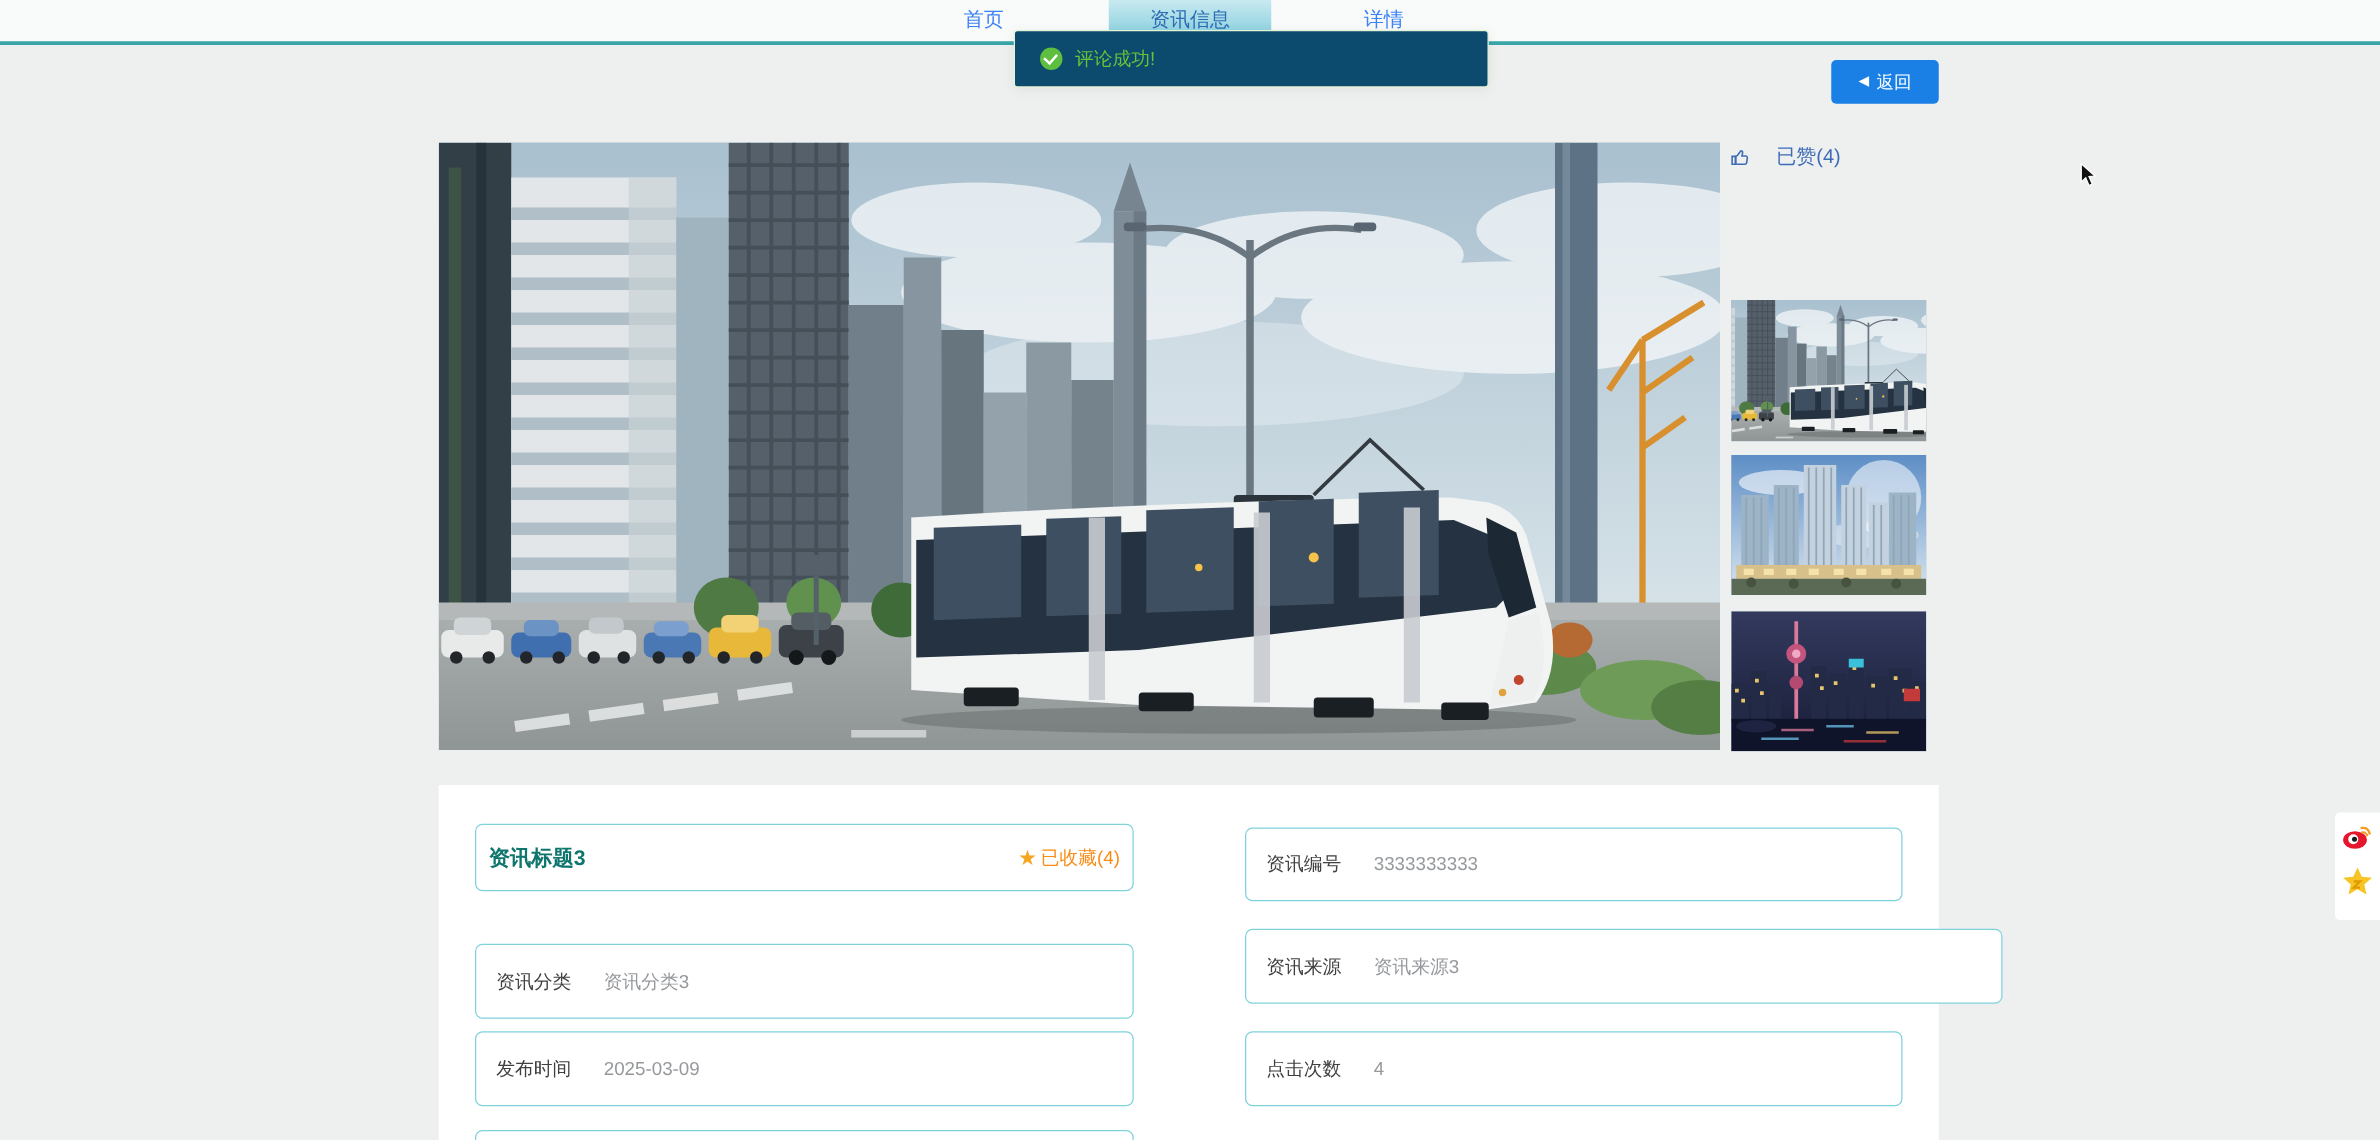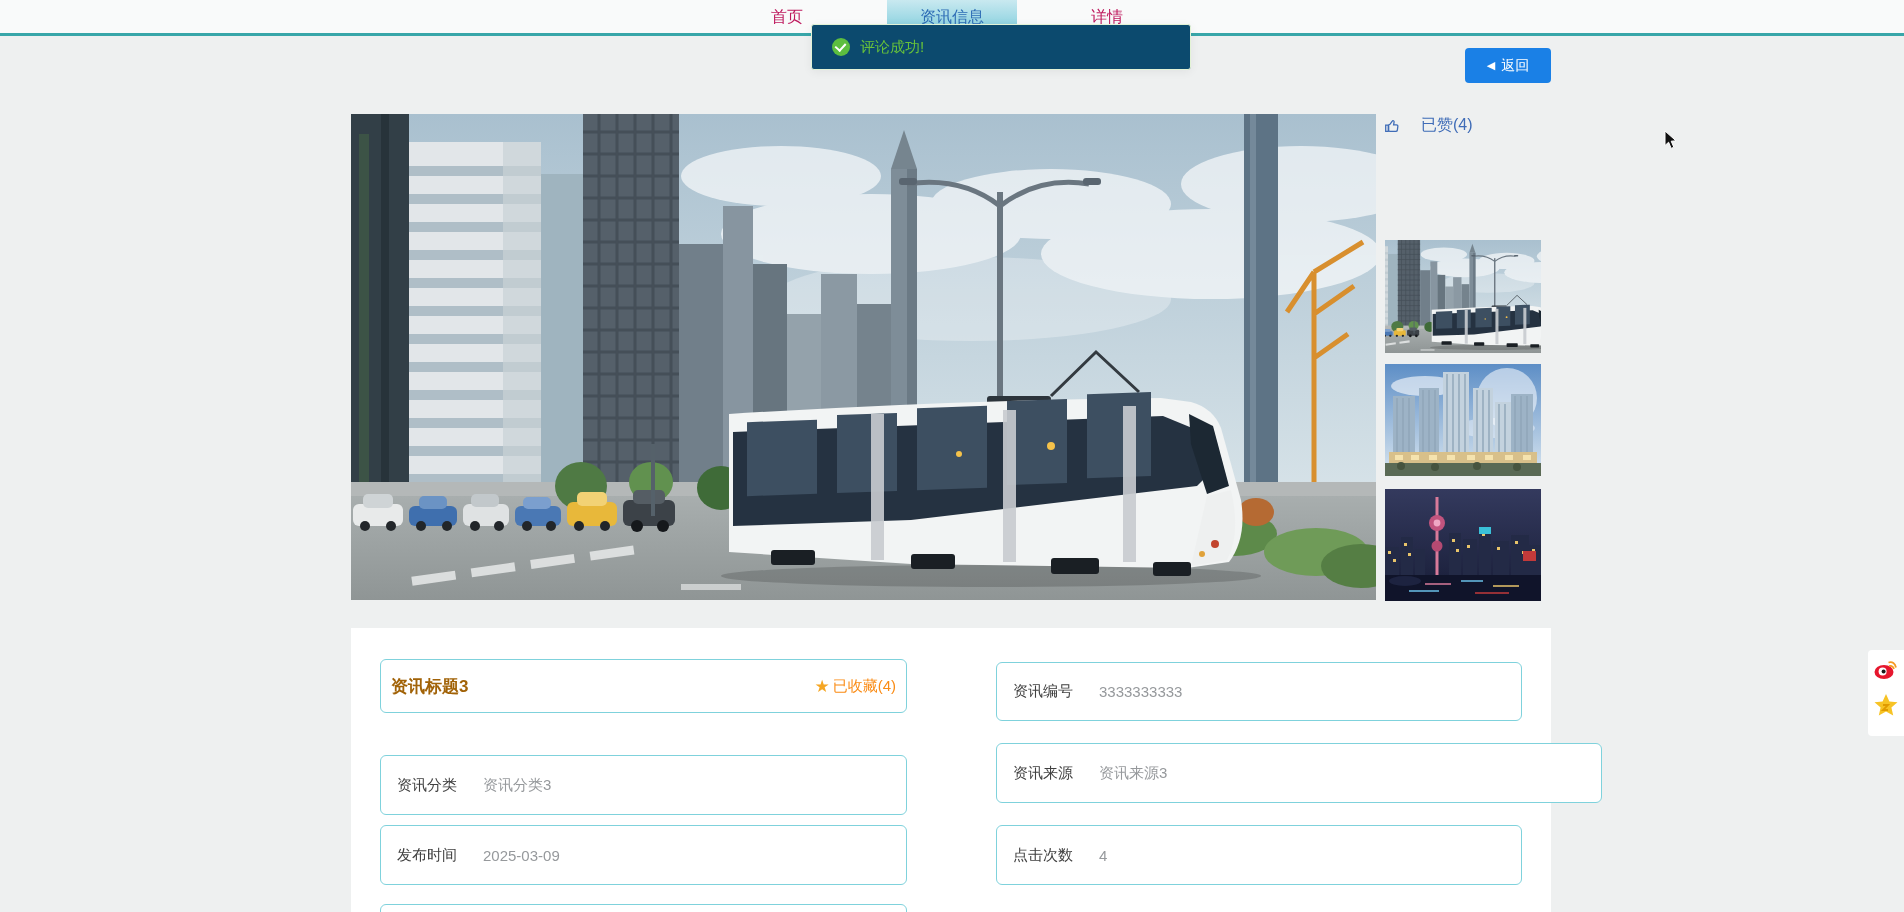--- a/index.html
+++ b/index.html
@@ -1,20 +1,20 @@
 <!DOCTYPE html>
 <html><head>
 <meta charset="utf-8">
 <style>
   html,body{margin:0;padding:0;background:#eef0f0;font-family:"Liberation Sans","DejaVu Sans",sans-serif;}
   #screen{position:relative;width:1904px;height:912px;overflow:hidden;background:#eef0f0;}
 
   
   .topbar{position:absolute;left:0;top:0;width:100%;height:33px;background:#f9fafa;border-bottom:3px solid #38a6a9;z-index:5;}
-  .tab{position:absolute;top:0;height:33px;width:130px;text-align:center;line-height:33px;font-size:16px;color:#be185d;cursor:pointer;}
+  .tab{position:absolute;top:0;height:33px;width:130px;text-align:center;line-height:33px;font-size:16px;color:#3b82f6;cursor:pointer;}
   .tab.active{background:linear-gradient(#c9e9f0,#7fcddc);color:#2d6cb5;font-weight:normal;}
   .tab-home{left:722px;}
   .tab-news{left:887px;}
   .tab-detail{left:1042px;}
 
   
   .toast{position:absolute;left:763px;top:24px;width:378px;height:44px;background:#0c4a6e;border:1px solid #e3f3d6;border-radius:3px;z-index:20;box-shadow:0 2px 10px rgba(0,0,0,.06);display:flex;align-items:center;margin-left:48px;}
   .toast .check{width:18px;height:18px;border-radius:50%;background:#5dbe3f;margin:0 10px 0 20px;position:relative;flex:0 0 18px;}
   .toast .check:after{content:"";position:absolute;left:5px;top:3px;width:5px;height:8px;border:solid #fff;border-width:0 2px 2px 0;transform:rotate(42deg);}
   .toast .msg{color:#67c23a;font-size:15px;}
@@ -37,21 +37,21 @@
   
   .panel{position:absolute;left:351px;top:628px;width:1200px;height:284px;background:#ffffff;}
   .fieldbox{position:absolute;border:1px solid #7fd2dc;border-radius:6px;background:#fff;display:flex;align-items:center;box-sizing:border-box;}
   .fb-title{left:29px;top:31px;width:527px;height:54px;padding:0 10px;justify-content:space-between;}
   .fb-sn{left:645px;top:34px;width:526px;height:59px;padding:0 16px;}
   .fb-category{left:29px;top:115px;width:527px;height:60px;padding:0 16px;margin-top:12px;}
   .fb-source{left:645px;top:115px;width:606px;height:60px;padding:0 16px;}
   .fb-publish{left:29px;top:197px;width:527px;height:60px;padding:3px 16px;}
   .fb-clicks{left:645px;top:197px;width:526px;height:60px;padding:0 16px;}
   .fb-partial{left:29px;top:276px;width:527px;height:40px;}
-  .article-title{font-size:17px;font-weight:bold;color:#a16207;}
+  .article-title{font-size:17px;font-weight:bold;color:#0f766e;}
   .fav{display:flex;align-items:center;gap:3px;color:#fa8c16;font-size:15px;cursor:pointer;}
   .fav .star{color:#f5a623;font-size:17px;line-height:1;}
   .flabel{color:#404040;font-size:15px;margin-right:26px;white-space:nowrap;}
   .fvalue{color:#96999c;font-size:15px;white-space:nowrap;}
 
   
   .share{position:absolute;left:1868px;top:650px;width:36px;height:86px;background:#fff;border-radius:4px 0 0 4px;z-index:6;display:flex;flex-direction:column;align-items:center;padding-top:6px;box-sizing:border-box;gap:10px;}
   .share .sicon{width:26px;height:26px;cursor:pointer;}
   .share svg{width:26px;height:26px;display:block;}
 

